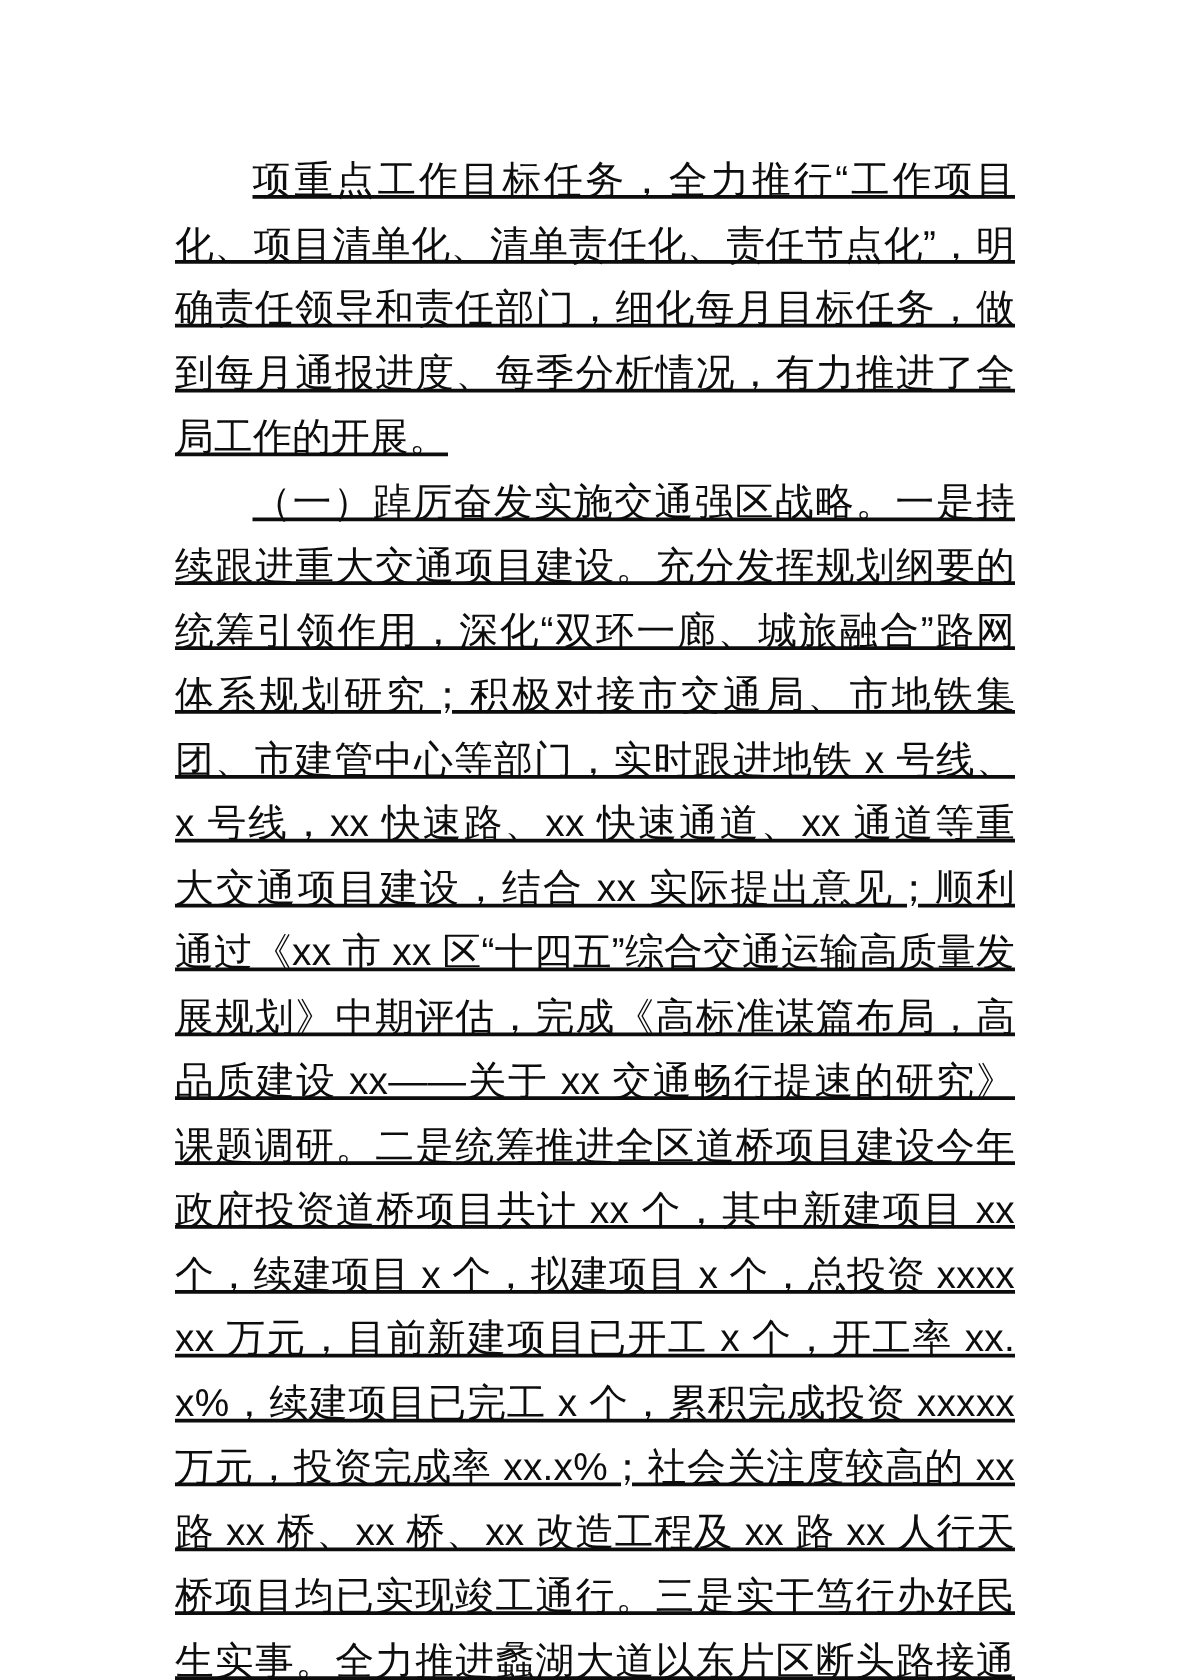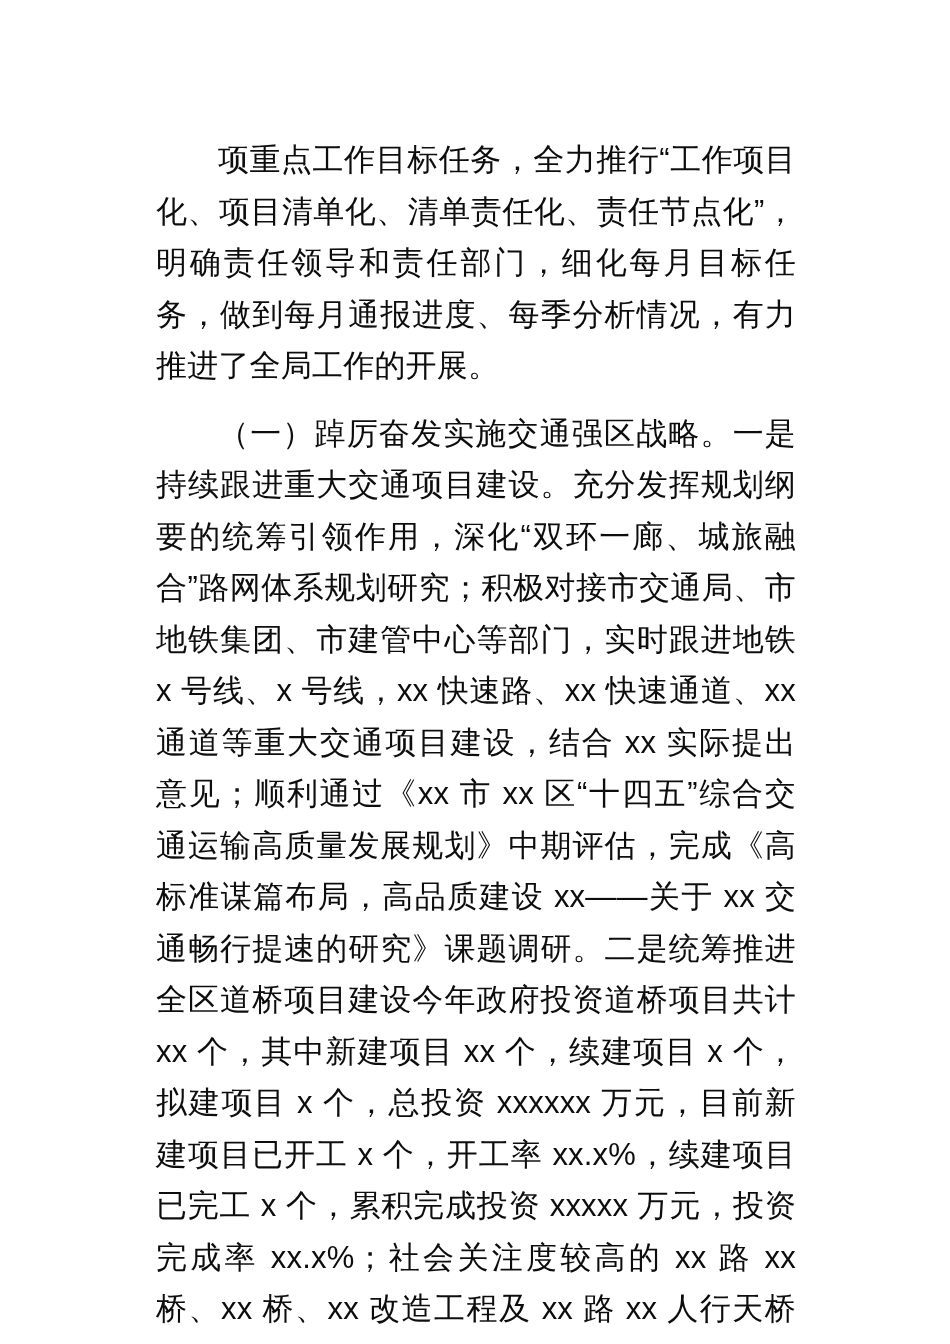--- a/index.html
+++ b/index.html
@@ -24,26 +24,27 @@
     font-size: 31px;
     line-height: 51.5px;
     color: #0d0d0d;
     text-align: justify;
     text-justify: inter-character;
     font-weight: 400;
     letter-spacing: 0.2px;
     -webkit-font-smoothing: antialiased;
   }
   .para {
-    margin: 16px;
+    margin: 0;
     text-indent: 2em;
     text-align: justify;
     text-justify: inter-character;
     white-space: normal;
     word-break: break-all;
+    text-decoration: underline;
   }
   .para + .para {
     margin-top: 0;
   }
   
   .para:last-child { }
 </style>
 </head>
 <body>
 

